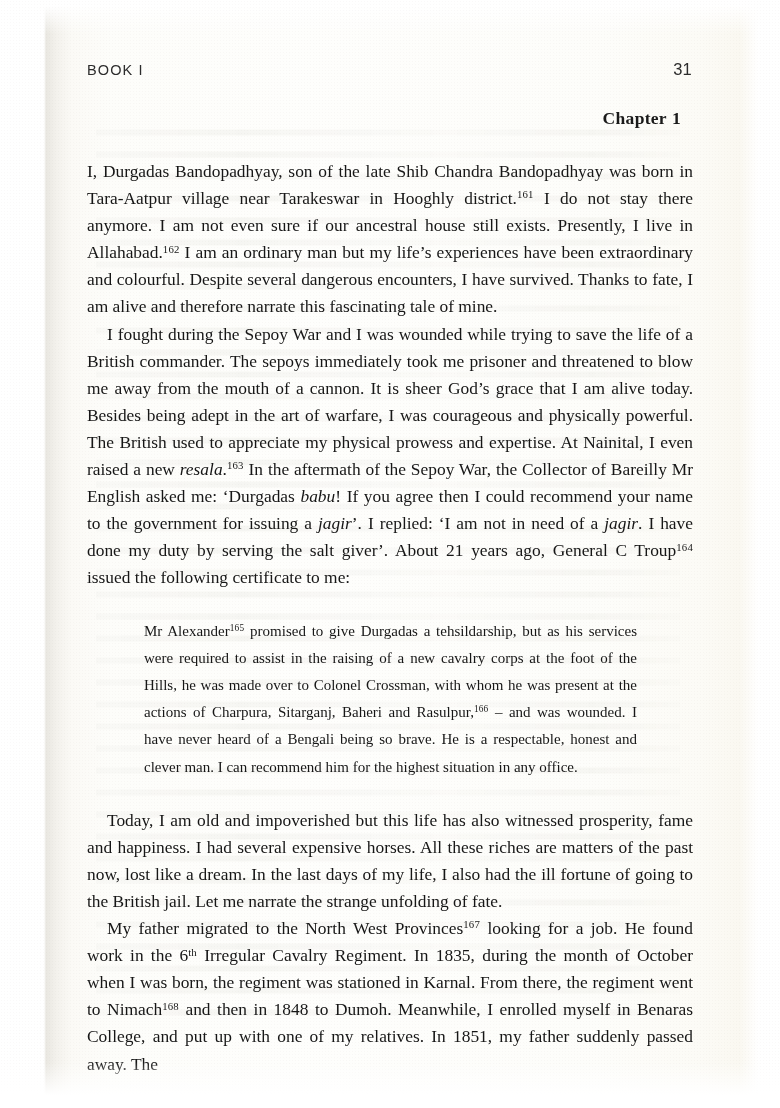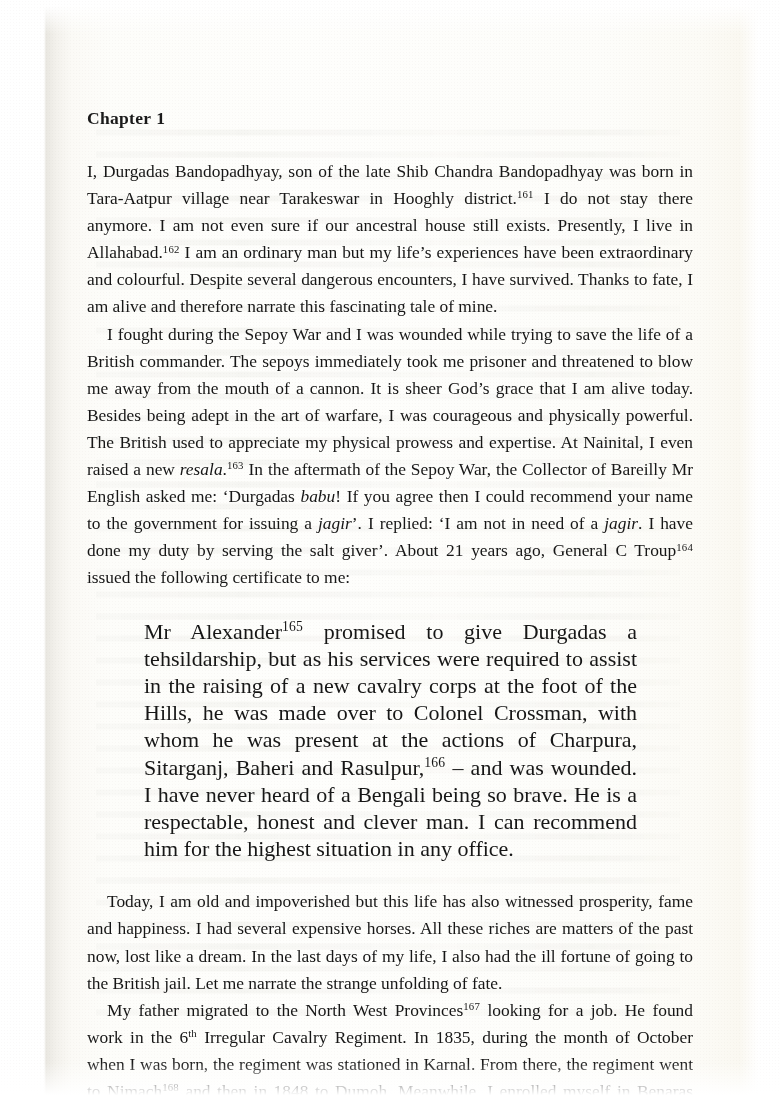--- a/index.html
+++ b/index.html
@@ -94,23 +94,23 @@
     font-family: "Liberation Sans", sans-serif;
     font-size: 16.5px;
     color: #2c2c2c;
     letter-spacing: 0.2px;
   }
 
   
   .chapter-title {
     position: absolute;
     left: 87px;
-    right: 72px;
+    right: 99px;
     top: 108px;
-    text-align: left;
+    text-align: right;
     font-family: "Liberation Serif", serif;
     font-weight: bold;
     font-size: 17.5px;
     color: #1a1a1a;
     letter-spacing: 0.3px;
   }
   .chapter-title .num { margin-left: 5px; }
 
   
   .text-column {
@@ -128,21 +128,21 @@
     text-justify: inter-word;
     -webkit-hyphens: none;
     hyphens: none;
     color: #161616;
   }
   p.body-par.indent { text-indent: 20px; }
 
   blockquote.quote-block {
     margin: 0;
     padding: 0;
-    font-size: 22px;
+    font-size: 15px;
     line-height: 27.2px;
     text-align: justify;
     color: #161616;
   }
   .quote-wrap {
     margin-left: 57px;
     margin-right: 56px;
   }
 
   .gap-quote-top { height: 26px; }
@@ -170,20 +170,24 @@
     background-position: 0 0, 2px 1px;
   }
 </style>
 </head>
 <body>
 
 <div class="page-sheet">
 
   <div class="bleed"></div>
 
+  <div class="running-head">
+    <span class="book-label">BOOK I</span>
+    <span class="folio">31</span>
+  </div>
 
   <div class="chapter-title">
     <span>Chapter</span><span class="num">1</span>
   </div>
 
   <div class="text-column">
 
     <p class="body-par"><span>I, Durgadas Bandopadhyay, son of the late Shib Chandra Bandopadhyay was born in Tara-Aatpur village near Tarakeswar in Hooghly district.</span><sup>161</sup><span> I do not stay there anymore. I am not even sure if our ancestral house still exists. Presently, I live in Allahabad.</span><sup>162</sup><span> I am an ordinary man but my life’s experiences have been extraordinary and colourful. Despite several dangerous encounters, I have survived. Thanks to fate, I am alive and therefore narrate this fascinating tale of mine.</span></p>
 
     <p class="body-par indent"><span>I fought during the Sepoy War and I was wounded while trying to save the life of a British commander. The sepoys immediately took me prisoner and threatened to blow me away from the mouth of a cannon. It is sheer God’s grace that I am alive today. Besides being adept in the art of warfare, I was courageous and physically powerful. The British used to appreciate my physical prowess and expertise. At Nainital, I even raised a new </span><i>resala</i><span>.</span><sup>163</sup><span> In the aftermath of the Sepoy War, the Collector of Bareilly Mr English asked me: ‘Durgadas </span><i>babu</i><span>! If you agree then I could recommend your name to the government for issuing a </span><i>jagir</i><span>’. I replied: ‘I am not in need of a </span><i>jagir</i><span>. I have done my duty by serving the salt giver’. About 21 years ago, General C Troup</span><sup>164</sup><span> issued the following certificate to me:</span></p>

